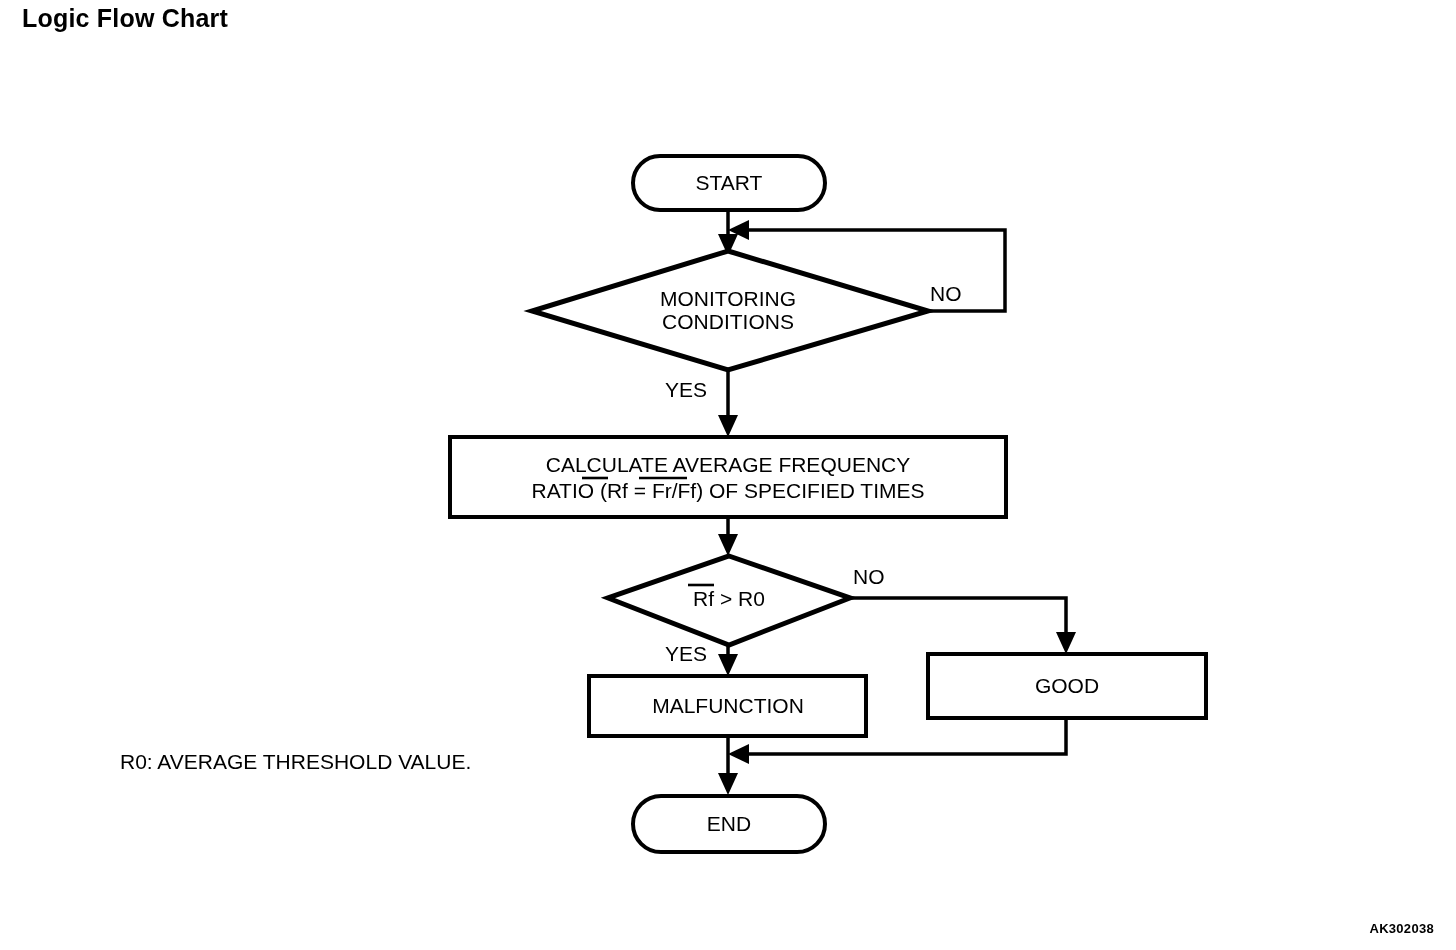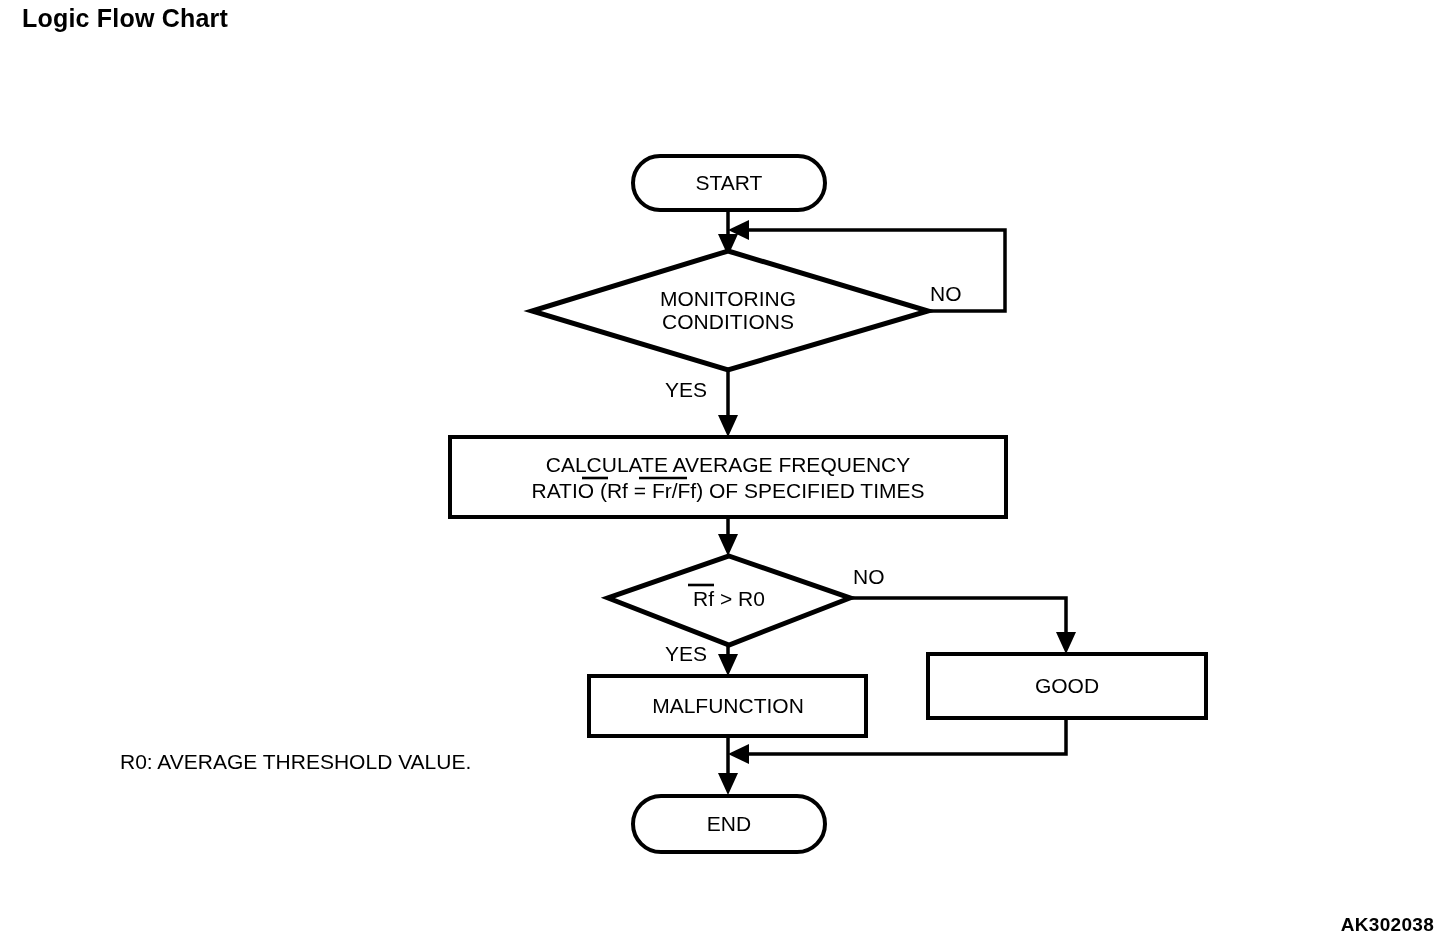--- a/index.html
+++ b/index.html
@@ -29,21 +29,21 @@
     position: absolute;
     left: 0;
     top: 0;
     width: 1456px;
     height: 950px;
   }
   #footer-code {
     position: absolute;
     right: 22px;
     bottom: 14px;
-    font-size: 19px;
+    font-size: 13px;
     font-weight: bold;
     letter-spacing: 0.3px;
   }
   svg { display: block; }
   svg text {
     font-family: "Liberation Sans", sans-serif;
     fill: #000000;
   }
   .node-shape {
     fill: #ffffff;

